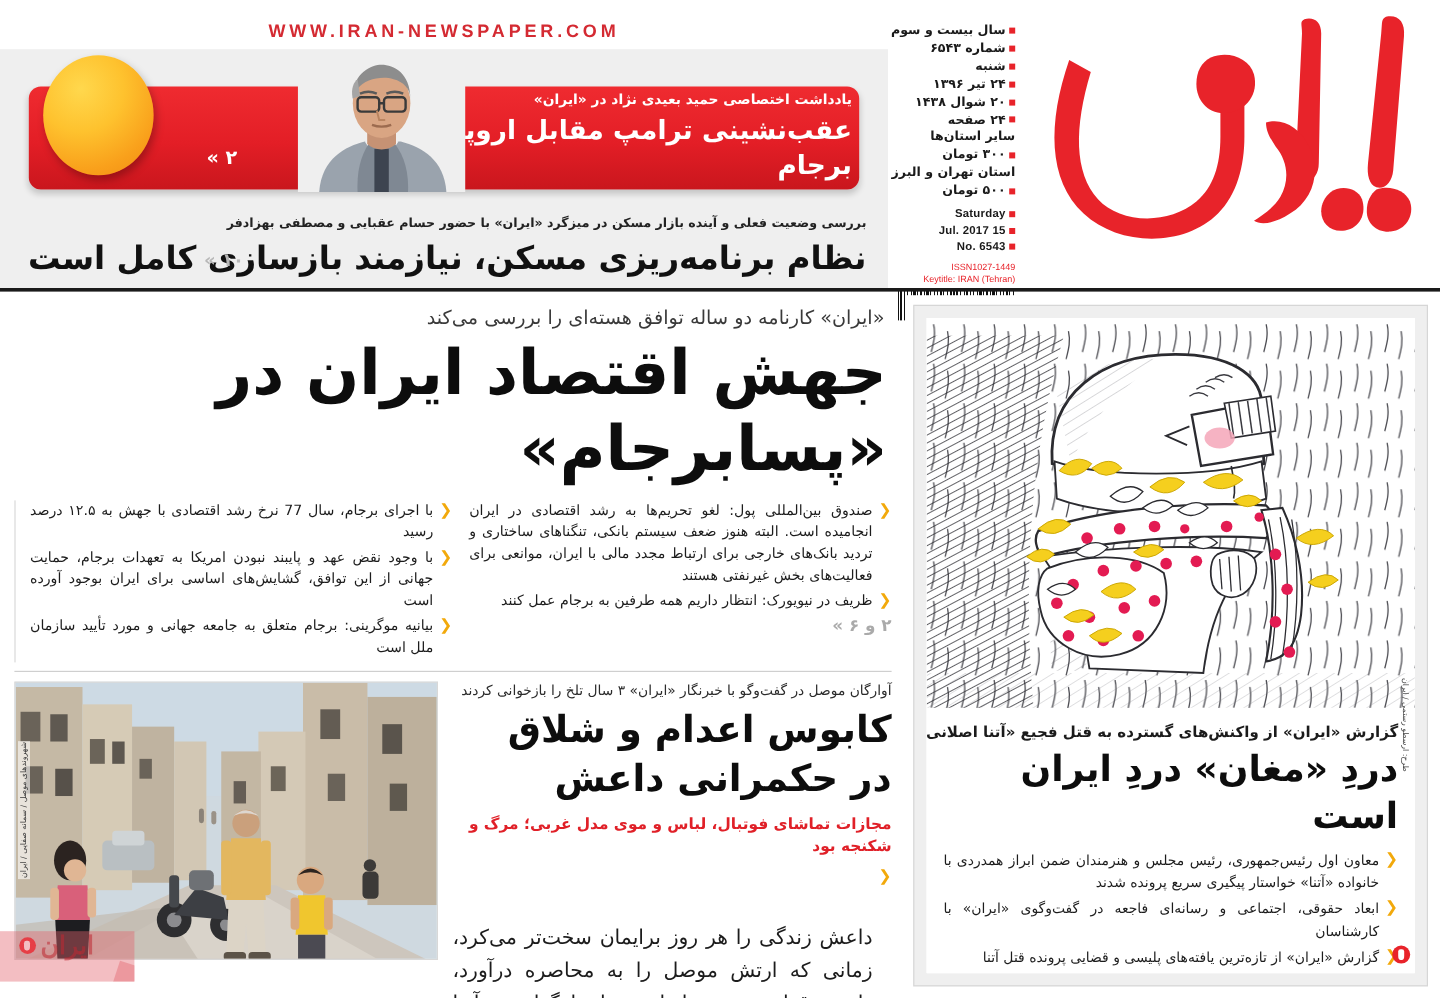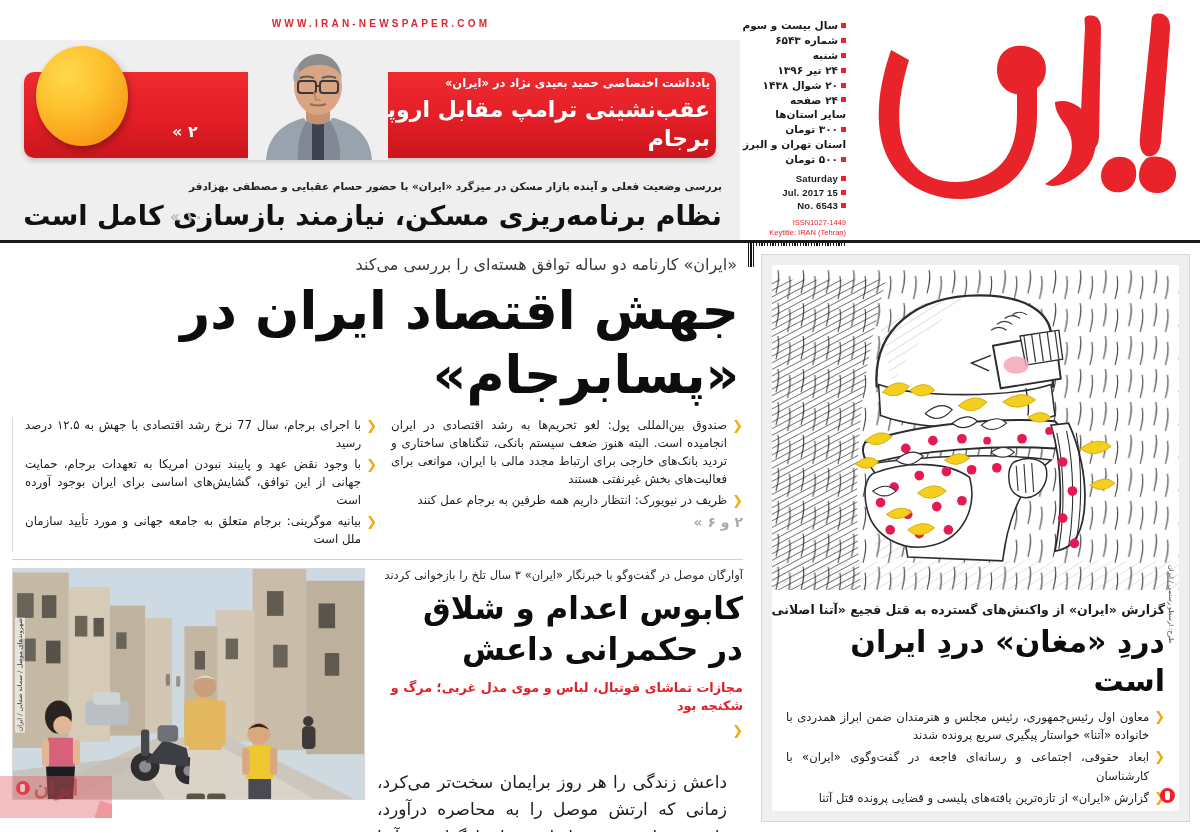--- a/index.html
+++ b/index.html
@@ -102,27 +102,26 @@
     width: 740px;
     height: 240px;
     background: #efefef;
   }
   .site-url {
     position: absolute;
     top: 18px; left: 0; width: 740px;
     text-align: center;
     direction: ltr;
     font-family: "Liberation Sans", sans-serif;
-    font-size: 10px;
+    font-size: 15px;
     font-weight: bold;
     letter-spacing: 3.2px;
     color: #d42a32;
     background: #fff;
     padding-bottom: 6px;
-    margin-left: 11px;
   }
   .url-band {
     position:absolute; top:0; left:0; width:740px; height:40px; background:#fff;
   }
 
   .red-banner {
     position: absolute;
     top: 72px; left: 24px;
     width: 692px; height: 86px;
     background: linear-gradient(180deg,#ef2b30 0%, #e31e26 55%, #c9161d 100%);

